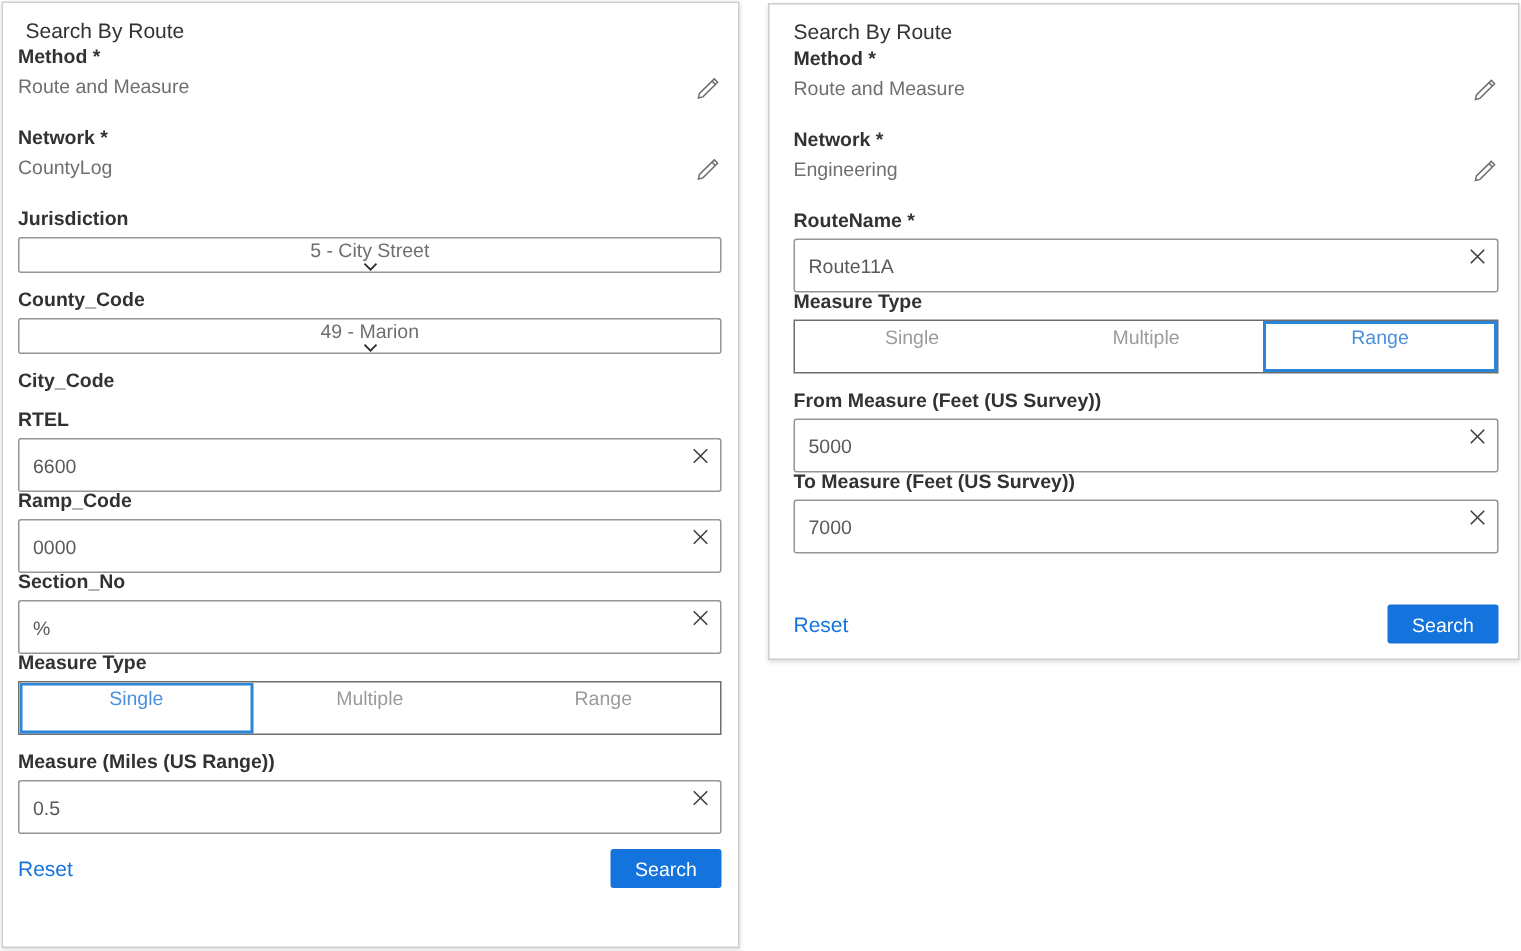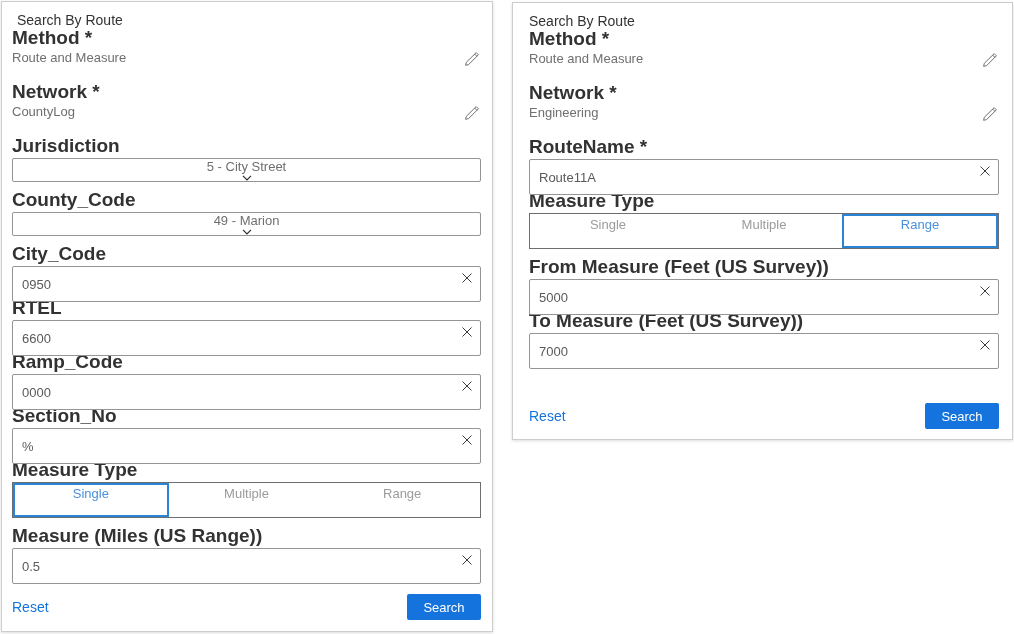--- a/index.html
+++ b/index.html
@@ -20,21 +20,21 @@
   #right-panel { left: 512px; top: 2px; width: 501px; height: 438px; padding: 0 13px 0 16px; }
 
   .panel-title {
     padding-top: 9px;
     font-size: 14px; line-height: 18px;
     color: var(--label-text, #323232);
   }
   #left-panel .panel-title { margin-left: 5px; }
 
   .field-label {
-    font-size: 19px; line-height: 17px;
+    font-size: 13px; line-height: 17px;
     font-weight: 600;
     color: var(--label-text, #323232);
     margin-bottom: 4px;
   }
 
   
   .display-field { margin-bottom: 12px; }
   .display-row {
     display: flex; justify-content: space-between; align-items: flex-start;
     height: 21px;
@@ -177,30 +177,20 @@
       <span class="chevron">
           <svg width="10" height="6" viewBox="0 0 10 6" fill="none" stroke="currentColor" stroke-width="1.2">
             <path d="M1 0.8 L5 4.8 L9 0.8"></path>
           </svg>
         </span>
     </div>
   </div>
 
   <div class="field">
     <div class="field-label">City_Code</div>
-    <div class="input-wrap">
-      <input class="text-input" value="0950" style="">
-      <button class="clear-btn">
-        <span>
-            <svg width="12" height="12" viewBox="0 0 12 12" fill="none" stroke="currentColor" stroke-width="1">
-              <path d="M1.5 1.5 L10.5 10.5 M10.5 1.5 L1.5 10.5"></path>
-            </svg>
-          </span>
-      </button>
-    </div>
   </div>
 
   <div class="field">
     <div class="field-label">RTEL</div>
     <div class="input-wrap">
       <input class="text-input" value="6600" style="">
       <button class="clear-btn">
         <span>
             <svg width="12" height="12" viewBox="0 0 12 12" fill="none" stroke="currentColor" stroke-width="1">
               <path d="M1.5 1.5 L10.5 10.5 M10.5 1.5 L1.5 10.5"></path>

